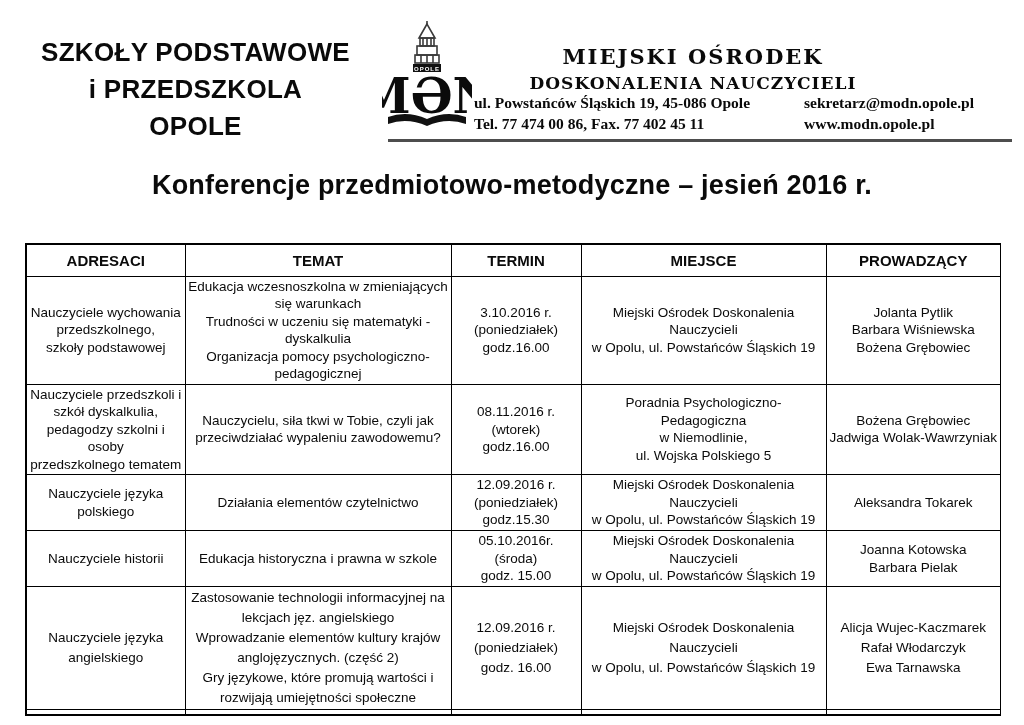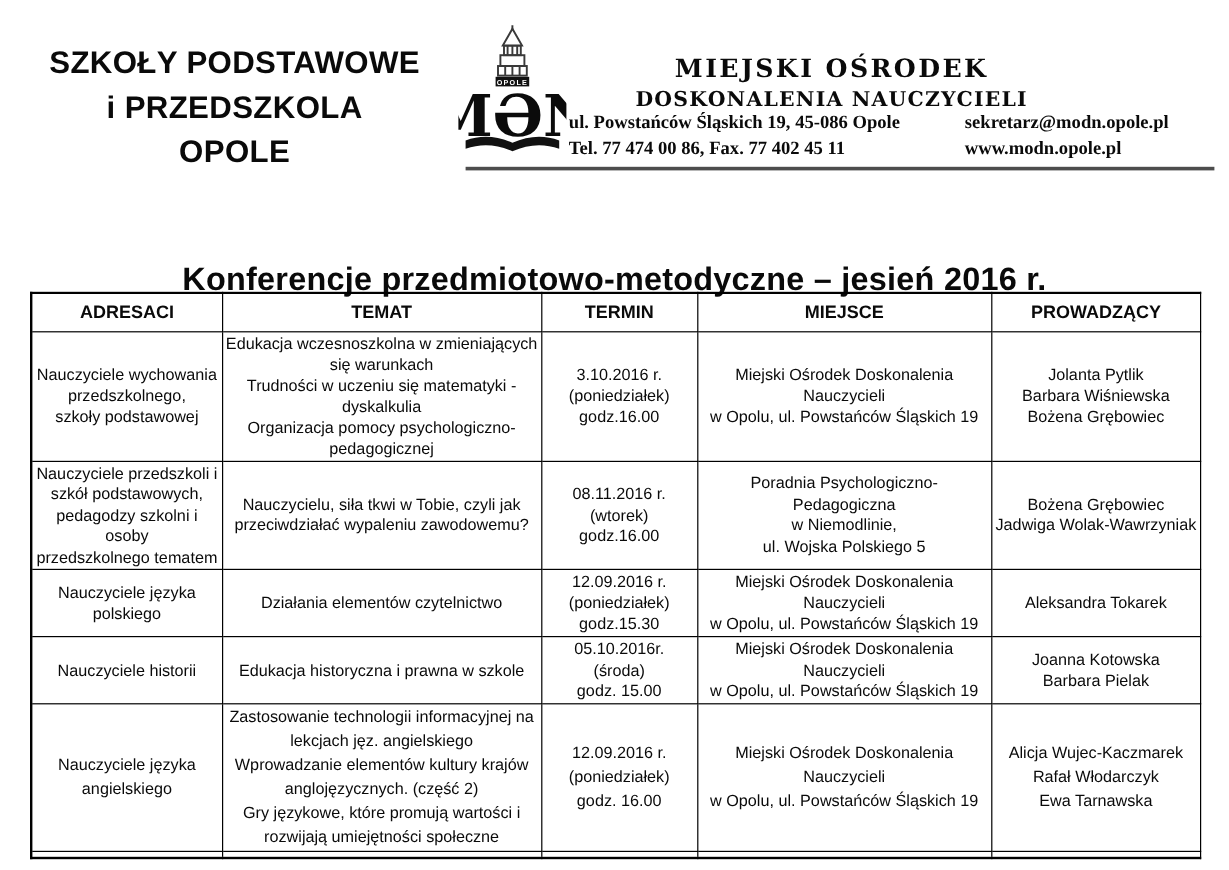--- a/index.html
+++ b/index.html
@@ -20,21 +20,21 @@
   .org-contact { position:absolute; left:474px; top:92px; width:500px; display:flex;
                  justify-content:space-between; font-family:"Liberation Serif", serif;
                  font-weight:bold; font-size:15.5px; line-height:21px; }
   .contact-col { text-align:left; }
 
   .header-rule { position:absolute; left:388px; top:139px; width:624px; height:3px;
                  background:#4d4d4d; }
 
   
   .page-title { position:absolute; left:0; top:170px; width:1024px; text-align:center;
-                font-size:27px; font-weight:bold; letter-spacing:.2px;margin-top:48px; }
+                font-size:27px; font-weight:bold; letter-spacing:.2px; }
 
   
   .table-wrap { position:absolute; left:25px; top:243px; width:976px; height:557px;
                 overflow:hidden; border-bottom:2px solid #2e2e2e; }
   table { border-collapse:collapse; width:975px; table-layout:fixed;
           border:2px solid #000; }
   th, td { border:1px solid #000; padding:1px 2px; text-align:center; vertical-align:middle;
            font-size:13.5px; overflow:hidden; }
   thead th { height:32px; font-size:15px; font-weight:bold; }
   .cell-line { line-height:17.5px; }
@@ -143,21 +143,21 @@
           </td>
           <td>
             <div class="cell-line">Jolanta Pytlik</div>
             <div class="cell-line">Barbara Wiśniewska</div>
             <div class="cell-line">Bożena Grębowiec</div>
           </td>
         </tr>
         <tr>
           <td>
             <div class="cell-line">Nauczyciele przedszkoli i</div>
-            <div class="cell-line">szkół podstawowych,</div>
+            <div class="cell-line">szkół dyskalkulia,</div>
             <div class="cell-line">pedagodzy szkolni i osoby</div>
             <div class="cell-line">przedszkolnego tematem</div>
           </td>
           <td>
             <div class="cell-line">Nauczycielu, siła tkwi w Tobie, czyli jak</div>
             <div class="cell-line">przeciwdziałać wypaleniu zawodowemu?</div>
           </td>
           <td>
             <div class="cell-line">08.11.2016 r.</div>
             <div class="cell-line">(wtorek)</div>

